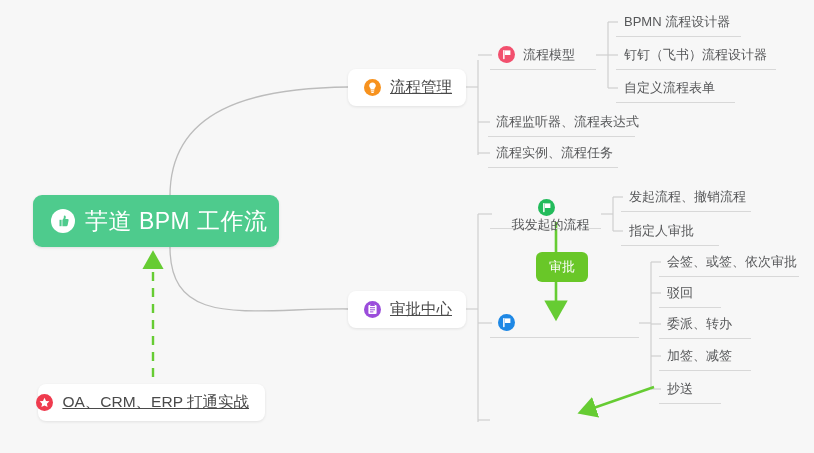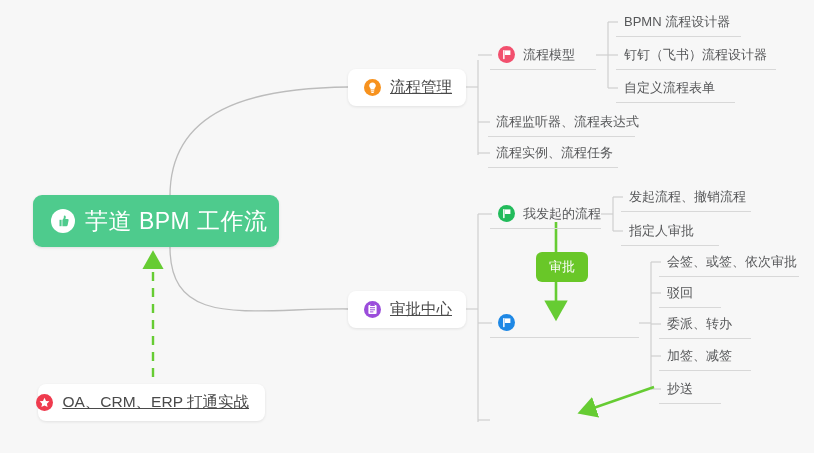--- a/index.html
+++ b/index.html
@@ -241,21 +241,21 @@
         <rect x="6.2" y="3.0" width="4.6" height="2.1" rx="0.6" fill="#ffffff"></rect>
         <rect x="6.2" y="3.0" width="4.6" height="2.1" rx="0.6" fill="#9b4ddb"></rect>
         <rect x="6.0" y="6.2" width="5.0" height="1.0" fill="#9b4ddb"></rect>
         <rect x="6.0" y="8.3" width="5.0" height="1.0" fill="#9b4ddb"></rect>
         <rect x="6.0" y="10.4" width="3.4" height="1.0" fill="#9b4ddb"></rect>
       </svg>
     </span>
     <span class="card-label bigger">审批中心</span>
   </div>
 
-  <div class="leaf-node" style="left:490px; top:199px; width:111px; height:30px;">
+  <div class="leaf-node" style="left:490px; top:199px; width:111px; height:30px;flex-direction:column;">
     <span class="icon-circle" style="background:#22bb5b;">
       <svg width="17" height="17" viewBox="0 0 17 17">
         <rect x="5.1" y="4.0" width="1.5" height="9.2" rx="0.6" fill="#ffffff"></rect>
         <path d="M6.9 4.4 L12.4 4.4 L12.4 9.0 L6.9 9.0 Z" fill="#ffffff"></path>
       </svg>
     </span>
     <span class="leaf-label">我发起的流程</span>
   </div>
 
   <div class="leaf-node" style="left:490px; top:308px; width:149px; height:30px;">

